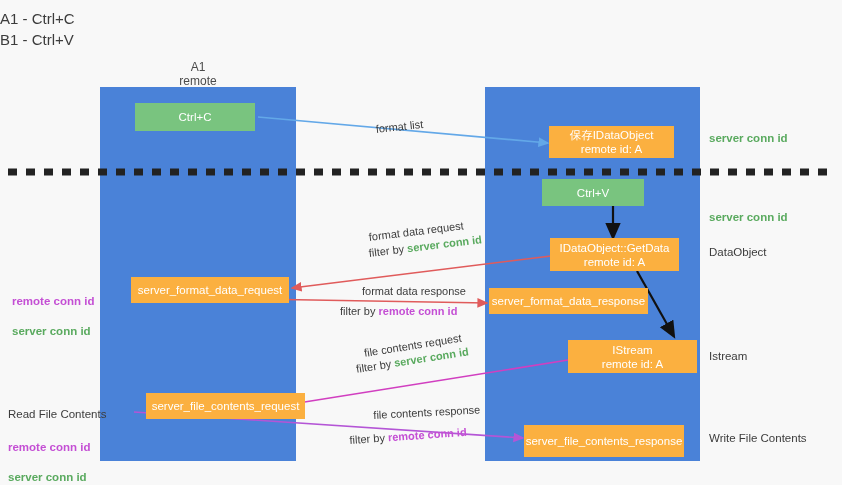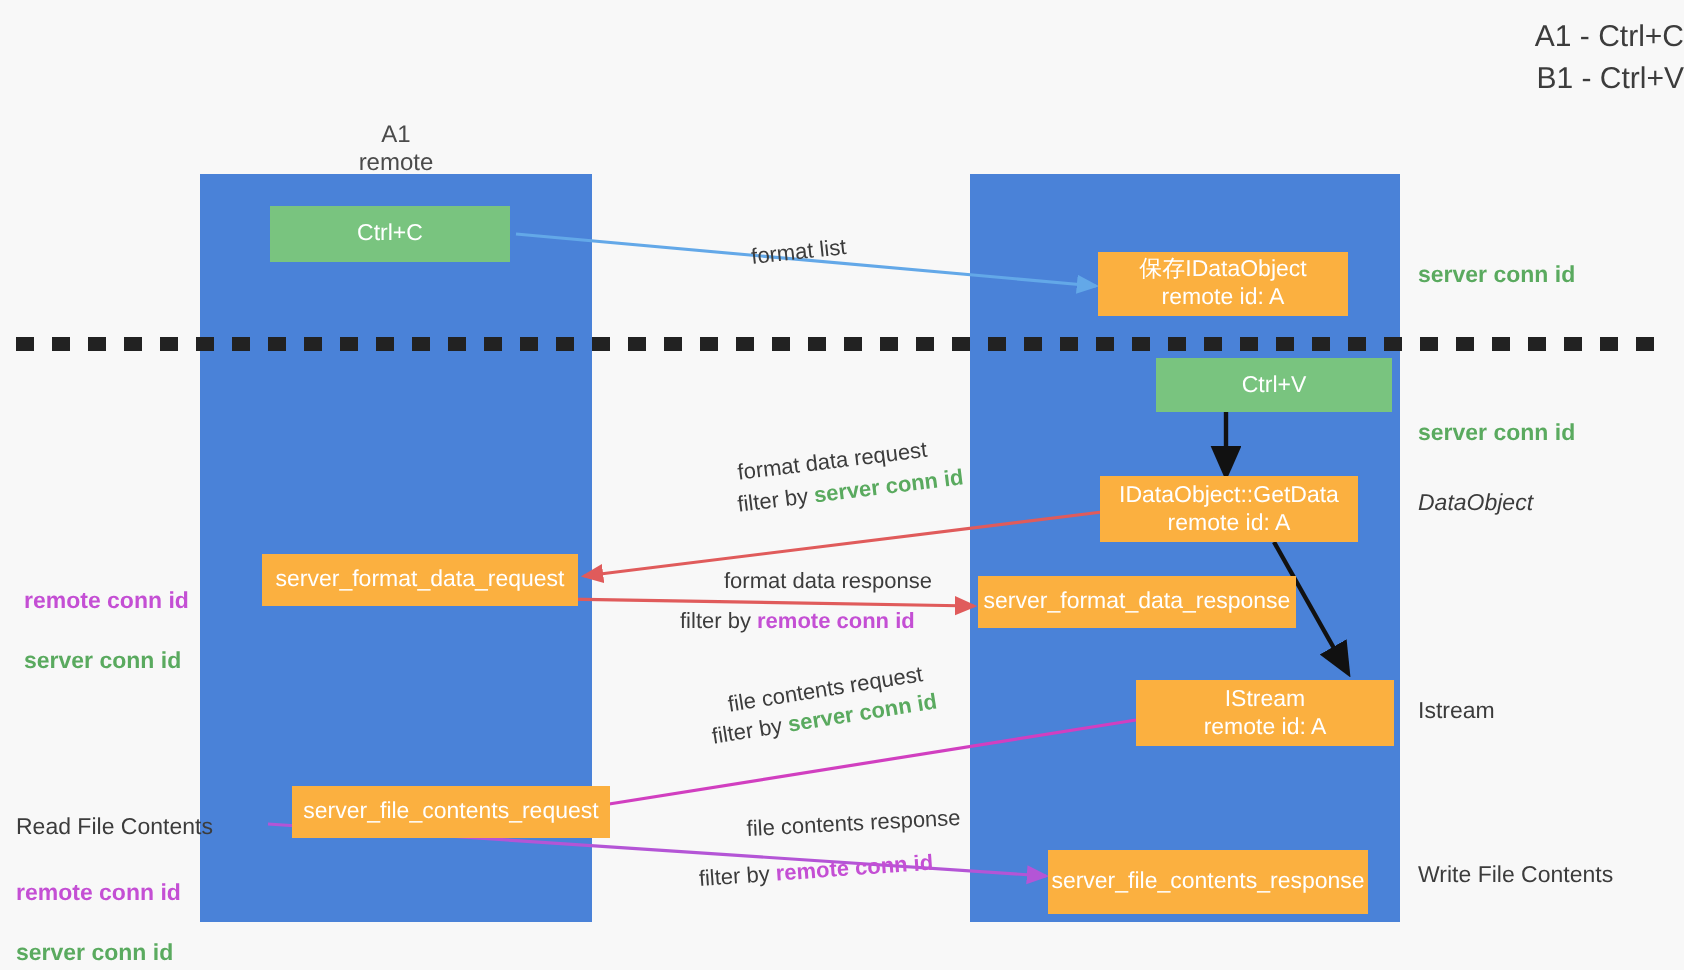--- a/index.html
+++ b/index.html
@@ -24,21 +24,21 @@
     width: 842px;
     height: 485px;
     pointer-events: none;
   }
 
   .title-block {
     position: absolute;
     left: 0;
     top: 8px;
     width: 842px;
-    text-align: right;
+    text-align: left;
     font-size: 15px;
     color: #3c3c3c;
     line-height: 21px;
     white-space: pre-line;
   }
 
   .col-head {
     position: absolute;
     text-align: center;
     font-size: 12px;
@@ -143,21 +143,21 @@
     <line x1="568" y1="360" x2="292" y2="404" stroke="#d13fc0" stroke-width="1.6" marker-end="url(#ah-magenta)"></line>
 
     <line x1="134" y1="412" x2="523" y2="438" stroke="#b455d6" stroke-width="1.6" marker-end="url(#ah-purple)"></line>
   </svg>
 
   <div class="node green" style="left:135px; top:103px; width:120px; height:28px;text-align:center;">Ctrl+C</div>
 
   <div class="node orange" style="left:549px; top:126px; width:125px; height:32px;">保存IDataObject
 remote id: A</div>
 
-  <div class="node green" style="left:578px; top:179px; width:118px; height:27px;">Ctrl+V</div>
+  <div class="node green" style="left:542px; top:179px; width:102px; height:27px;">Ctrl+V</div>
 
   <div class="node orange" style="left:550px; top:238px; width:129px; height:33px;">IDataObject::GetData
 remote id: A</div>
 
   <div class="node orange" style="left:131px; top:277px; width:158px; height:26px;">server_format_data_request</div>
 
   <div class="node orange" style="left:489px; top:288px; width:159px; height:26px;">server_format_data_response</div>
 
   <div class="node orange" style="left:568px; top:340px; width:129px; height:33px;">IStream
 remote id: A</div>
@@ -193,21 +193,21 @@
 
   <div class="edge-label rot" style="left:373px; top:408px; transform: rotate(-3deg);">
     <span>file contents response</span>
   </div>
   <div class="edge-label rot" style="left:349px; top:433px; transform: rotate(-4deg);">
     <span>filter by </span><span class="purple-text">remote conn id</span>
   </div>
 
   <div class="side-label green-strong" style="left:709px; top:131px;">server conn id</div>
   <div class="side-label green-strong" style="left:709px; top:210px;">server conn id</div>
-  <div class="side-label" style="left:709px; top:245px;font-style:italic;">DataObject</div>
+  <div class="side-label" style="left:709px; top:245px;">DataObject</div>
   <div class="side-label" style="left:709px; top:349px;">Istream</div>
   <div class="side-label" style="left:709px; top:431px;">Write File Contents</div>
 
   <div class="side-label" style="left:12px; top:279px;">
     <div class="l-purple">remote conn id</div>
     <div class="l-green">server conn id</div>
   </div>
 
   <div class="side-label" style="left:8px; top:392px;">
     <div>Read File Contents</div>

